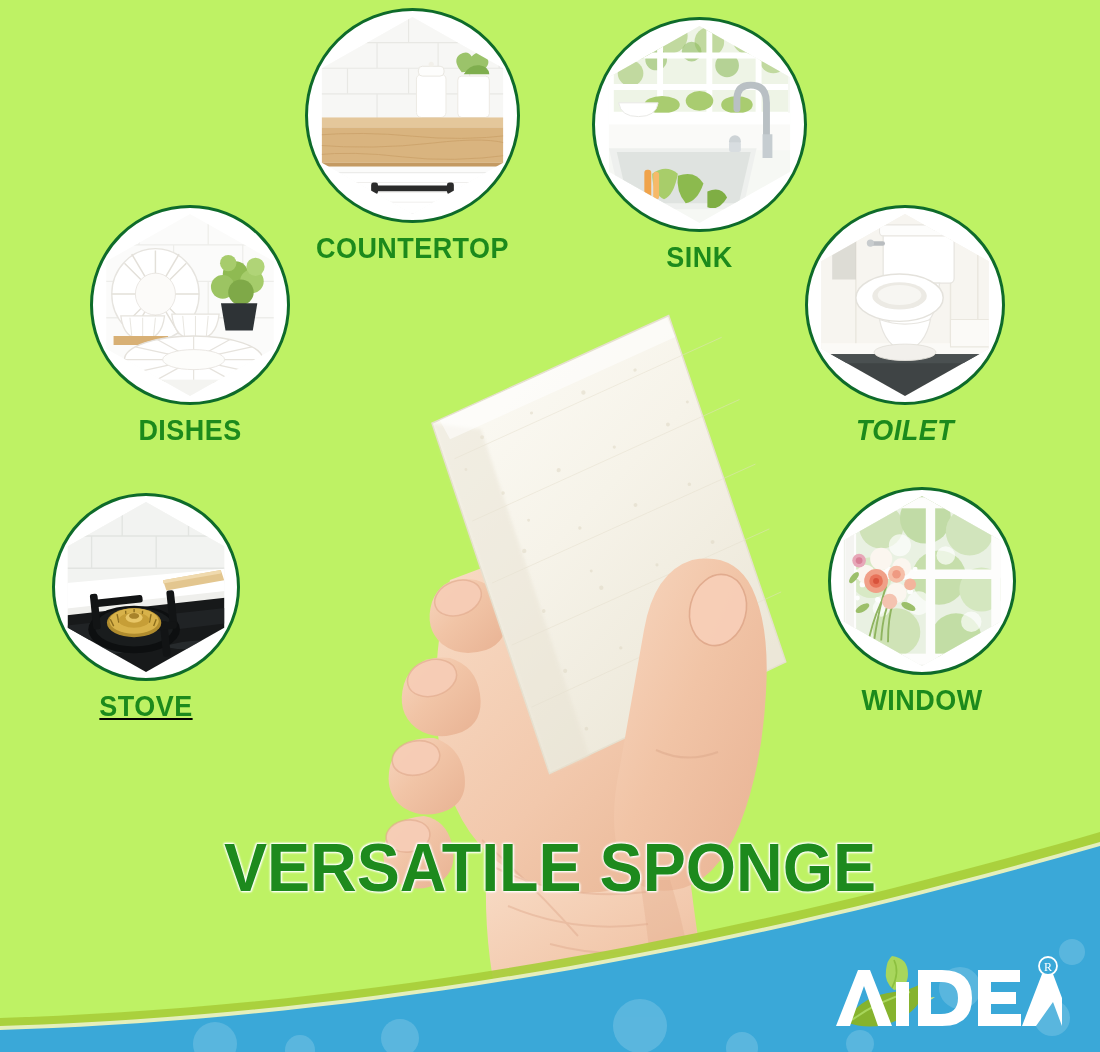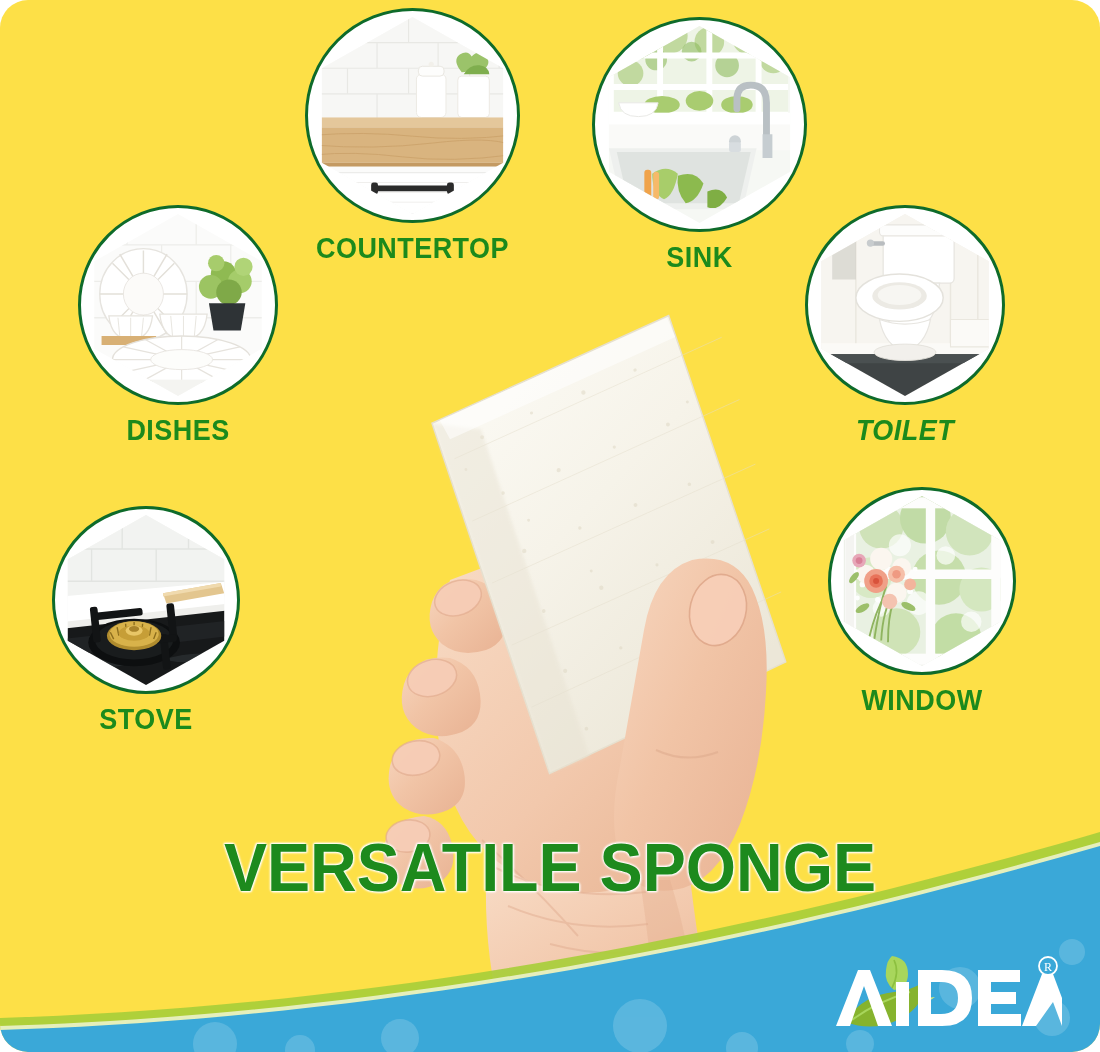--- a/index.html
+++ b/index.html
@@ -6,23 +6,22 @@
   * { box-sizing: border-box; margin: 0; padding: 0; }
   html, body {
     width: 1100px; height: 1052px;
     background: #ffffff;
     font-family: "Liberation Sans", sans-serif;
     overflow: hidden;
   }
   #stage {
     position: relative;
     width: 1100px; height: 1052px;
-    background: #fde047;
+    background: #bef264;
     overflow: hidden;
-    border-radius: 28px;
   }
 
   
   .badge { position: absolute; }
   .badge-ring {
     position: relative;
     border-radius: 50%;
     border: 3px solid var(--ring, #0E6B2A);
     background: #ffffff;
     overflow: hidden;
@@ -216,21 +215,21 @@
           </g>
           <path d="M164 110 h10 v24 h-10z" fill="#c6cdd1"></path>
           <circle cx="136" cy="117" r="6" fill="#cdd3d6"></circle>
           <rect x="130" y="118" width="12" height="10" rx="2" fill="#d8dde0"></rect>
         </svg>
       </div>
     </div>
     <div class="badge-label" style="color: rgb(28, 138, 28);">SINK</div>
   </div>
 
-  <div class="badge" style="left:78px; top:205px; width:200px;">
+  <div class="badge" style="left:90px; top:205px; width:200px;">
     <div class="badge-ring" style="width: 200px; height: 200px; --ring: #0E6B2A;">
       <div class="badge-clip">
         <svg viewBox="0 0 200 200" preserveAspectRatio="xMidYMid slice">
           <rect width="200" height="200" fill="#fbfbfa"></rect>
 
           <g stroke="#ededea" stroke-width="1.4" fill="none">
             <line x1="0" y1="34" x2="200" y2="34"></line>
             <line x1="0" y1="74" x2="200" y2="74"></line>
             <line x1="0" y1="114" x2="200" y2="114"></line>
             <line x1="44" y1="0" x2="44" y2="34"></line>
@@ -334,21 +333,21 @@
           <path d="M72 116 q6 30 28 34 q22 -4 28 -34 q-28 10 -56 0z" fill="#ffffff" stroke="#e7e5e0" stroke-width="1.3"></path>
           <ellipse cx="100" cy="152" rx="34" ry="9" fill="#f2f0ec" stroke="#e2e0da" stroke-width="1"></ellipse>
 
           <path d="M150 116 h50 v30 h-50z" fill="#fbfaf7" stroke="#eae7df" stroke-width="1.2"></path>
         </svg>
       </div>
     </div>
     <div class="badge-label" style="color: rgb(28, 138, 28);">TOILET</div>
   </div>
 
-  <div class="badge" style="left:52px; top:506px; width:188px;">
+  <div class="badge" style="left:52px; top:493px; width:188px;text-decoration:underline;">
     <div class="badge-ring" style="width: 188px; height: 188px; --ring: #0E6B2A;">
       <div class="badge-clip">
         <svg viewBox="0 0 200 200" preserveAspectRatio="xMidYMid slice">
           <rect width="200" height="200" fill="#f6f6f4"></rect>
 
           <rect x="0" y="0" width="200" height="96" fill="#f2f3f1"></rect>
           <g stroke="#e2e4e1" stroke-width="1.6" fill="none">
             <line x1="0" y1="40" x2="200" y2="40"></line>
             <line x1="0" y1="78" x2="200" y2="78"></line>
             <line x1="72" y1="0" x2="72" y2="40"></line>

